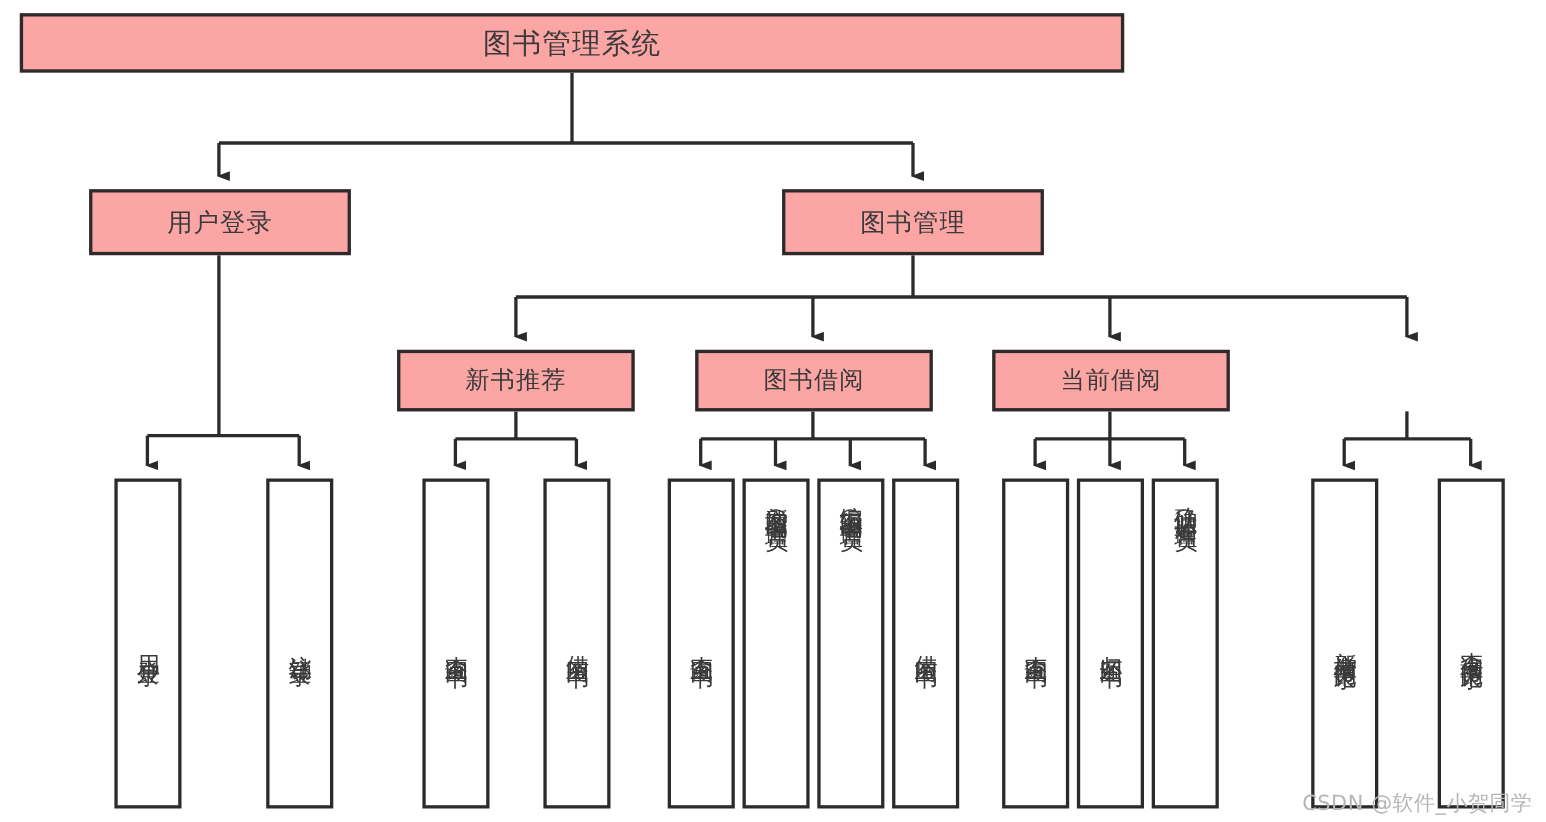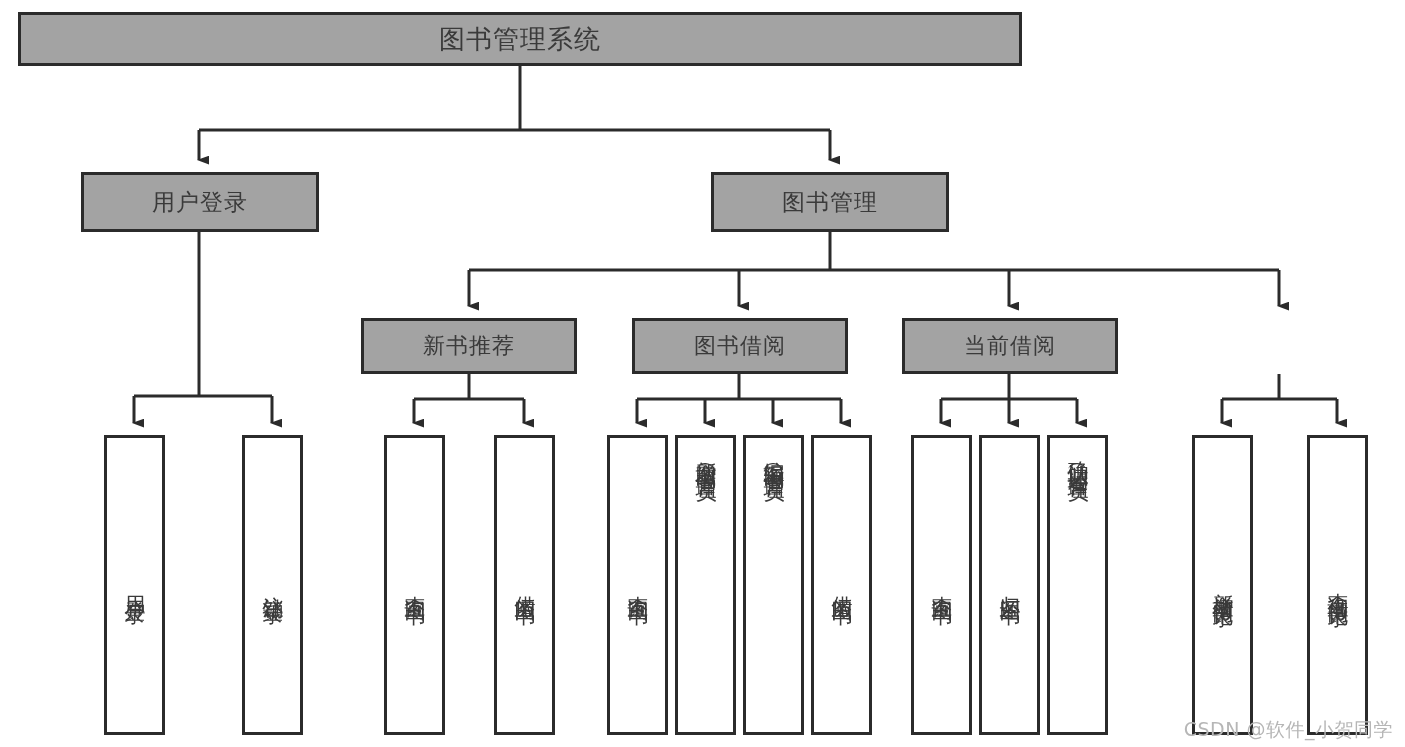--- a/index.html
+++ b/index.html
@@ -28,21 +28,21 @@
   #wires line, #wires path {
     stroke: #2b2b2b;
     stroke-width: 3;
     fill: none;
   }
   
   .node {
     position: absolute;
     box-sizing: border-box;
     border: 3px solid #2b2b2b;
-    background: #a3a3a3;
+    background: #fca5a5;
     color: #3a3a3a;
     display: flex;
     align-items: center;
     justify-content: center;
     text-align: center;
     letter-spacing: 1px;
   }
   .node.level-0 { font-size: 26px; }
   .node.level-1 { font-size: 23px; }
   .node.level-2 { font-size: 22px; }

